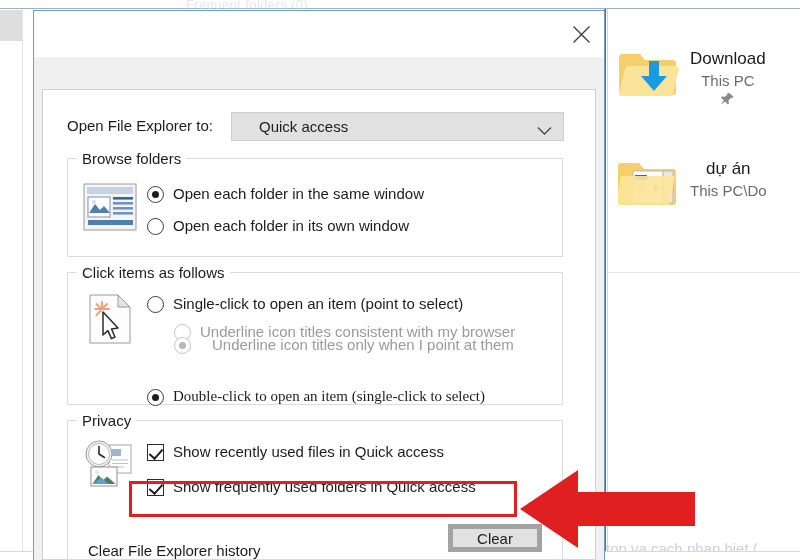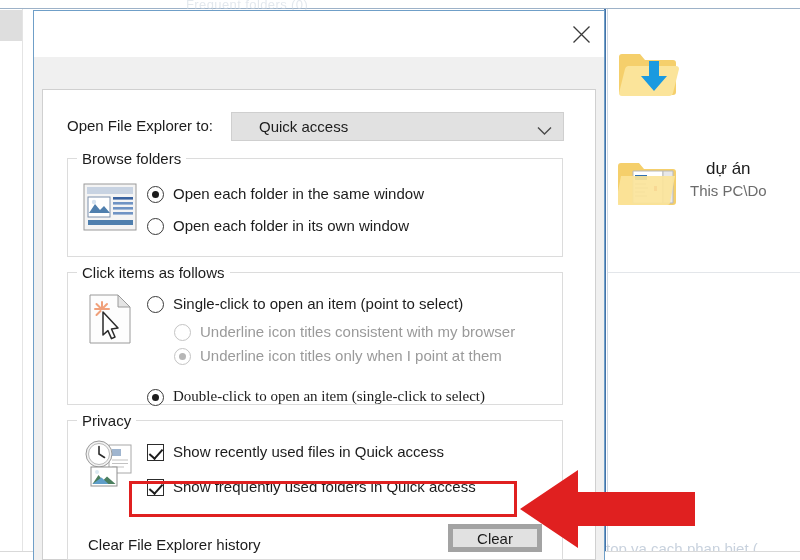--- a/index.html
+++ b/index.html
@@ -194,21 +194,21 @@
     flex: none; margin-right: 9px; position: relative; top: 1px;
   }
   .checkbox.checked::after {
     content: ""; position: absolute; left: 4px; top: 1px;
     width: 6px; height: 11px;
     border: solid #1c1c1c; border-width: 0 2px 2px 0;
     transform: rotate(42deg);
   }
 
   .clear-row { position: absolute; left: 20px; top: 103px; right: 12px; height: 30px; }
-  .clear-lbl { position: absolute; left: 0; top: 12px; font-size: 15px; color: #1c1c1c; }
+  .clear-lbl { position: absolute; left: 0; top: 18px; font-size: 15px; color: #1c1c1c; }
   .btn-clear {
     position: absolute; left: 360px; top: 0; width: 94px; height: 28px;
     background: #e1e1e1; border: 5px solid #a3a3a3;
     display: flex; align-items: center; justify-content: center;
     font-size: 15px; color: #1c1c1c;
   }
 
   
   .anno-box {
     position: absolute; left: 129px; top: 481px;
@@ -232,20 +232,29 @@
 
     <div class="explorer-pane">
 
       <div class="ex-item" style="left:14px; top:35px;">
         <div class="ex-ico">
           <svg width="62" height="56" viewBox="0 0 62 56">
             <path d="M4 10 h18 l5 6 h28 a3 3 0 0 1 3 3 v29 a3 3 0 0 1 -3 3 h-51 a3 3 0 0 1 -3 -3 v-35 a3 3 0 0 1 3 -3 z" fill="#f5cf6b"></path>
             <path d="M10 22 h48 a3 3 0 0 1 3 3 l-6 24 a4 4 0 0 1 -4 3 h-47 a3 3 0 0 1 -3 -3 l6 -24 a4 4 0 0 1 3 -3 z" fill="#fbe49a"></path>
             <path d="M31 17 h10 v15 h8 l-13 15 l-13 -15 h8 z" fill="#1a9ae0"></path>
           </svg>
+        </div>
+        <div class="ex-text">
+          <div class="ex-title">Download</div>
+          <div class="ex-sub">This PC</div>
+          <div class="ex-pin">
+            <svg width="15" height="15" viewBox="0 0 16 16">
+              <path d="M10.6 1.6 l3.8 3.8 l-1.1 1.1 l-1.3 -.5 l-2.9 2.9 l.4 3.2 l-1.1 1.1 l-3 -3 l-3.4 2.5 l-.5 -.5 l2.5 -3.4 l-3 -3 l1.1 -1.1 l3.2 .4 l2.9 -2.9 l-.5 -1.3 z" fill="#8a8a8a"></path>
+            </svg>
+          </div>
         </div>
       </div>
 
       <div class="ex-item" style="left:14px; top:145px;">
         <div class="ex-ico">
           <svg width="62" height="56" viewBox="0 0 62 56">
             <path d="M3 9 h18 l5 6 h29 a3 3 0 0 1 3 3 v30 a3 3 0 0 1 -3 3 h-52 a3 3 0 0 1 -3 -3 v-36 a3 3 0 0 1 3 -3 z" fill="#f5cf6b"></path>
             <path d="M15 17 h30 v32 h-30 z" fill="#ffffff" stroke="#b9b9b9" stroke-width="1"></path>
             <path d="M17 21 h12 v5 h-12 z" fill="#2f6fb0"></path>
             <path d="M17 30 h11 M17 34 h13 M17 38 h10 M17 42 h12" stroke="#c9c9c9" stroke-width="1.4"></path>
@@ -342,21 +351,21 @@
           </div>
 
           <div class="opt" style="left:79px; top:22px;">
             <span class="radio"></span>
             <span>Single-click to open an item (point to select)</span>
           </div>
           <div class="opt dim" style="left:106px; top:50px;">
             <span class="radio dim"></span>
             <span>Underline icon titles consistent with my browser</span>
           </div>
-          <div class="opt dim" style="left:106px; top:74px;">
+          <div class="opt dim" style="left:106px; top:63px;gap:12px;">
             <span class="radio dim checked"></span>
             <span>Underline icon titles only when I point at them</span>
           </div>
           <div class="opt" style="left:79px; top:115px;font-family:Liberation Serif, serif;">
             <span class="radio checked"></span>
             <span>Double-click to open an item (single-click to select)</span>
           </div>
         </div>
 
         <div class="group g-privacy">

